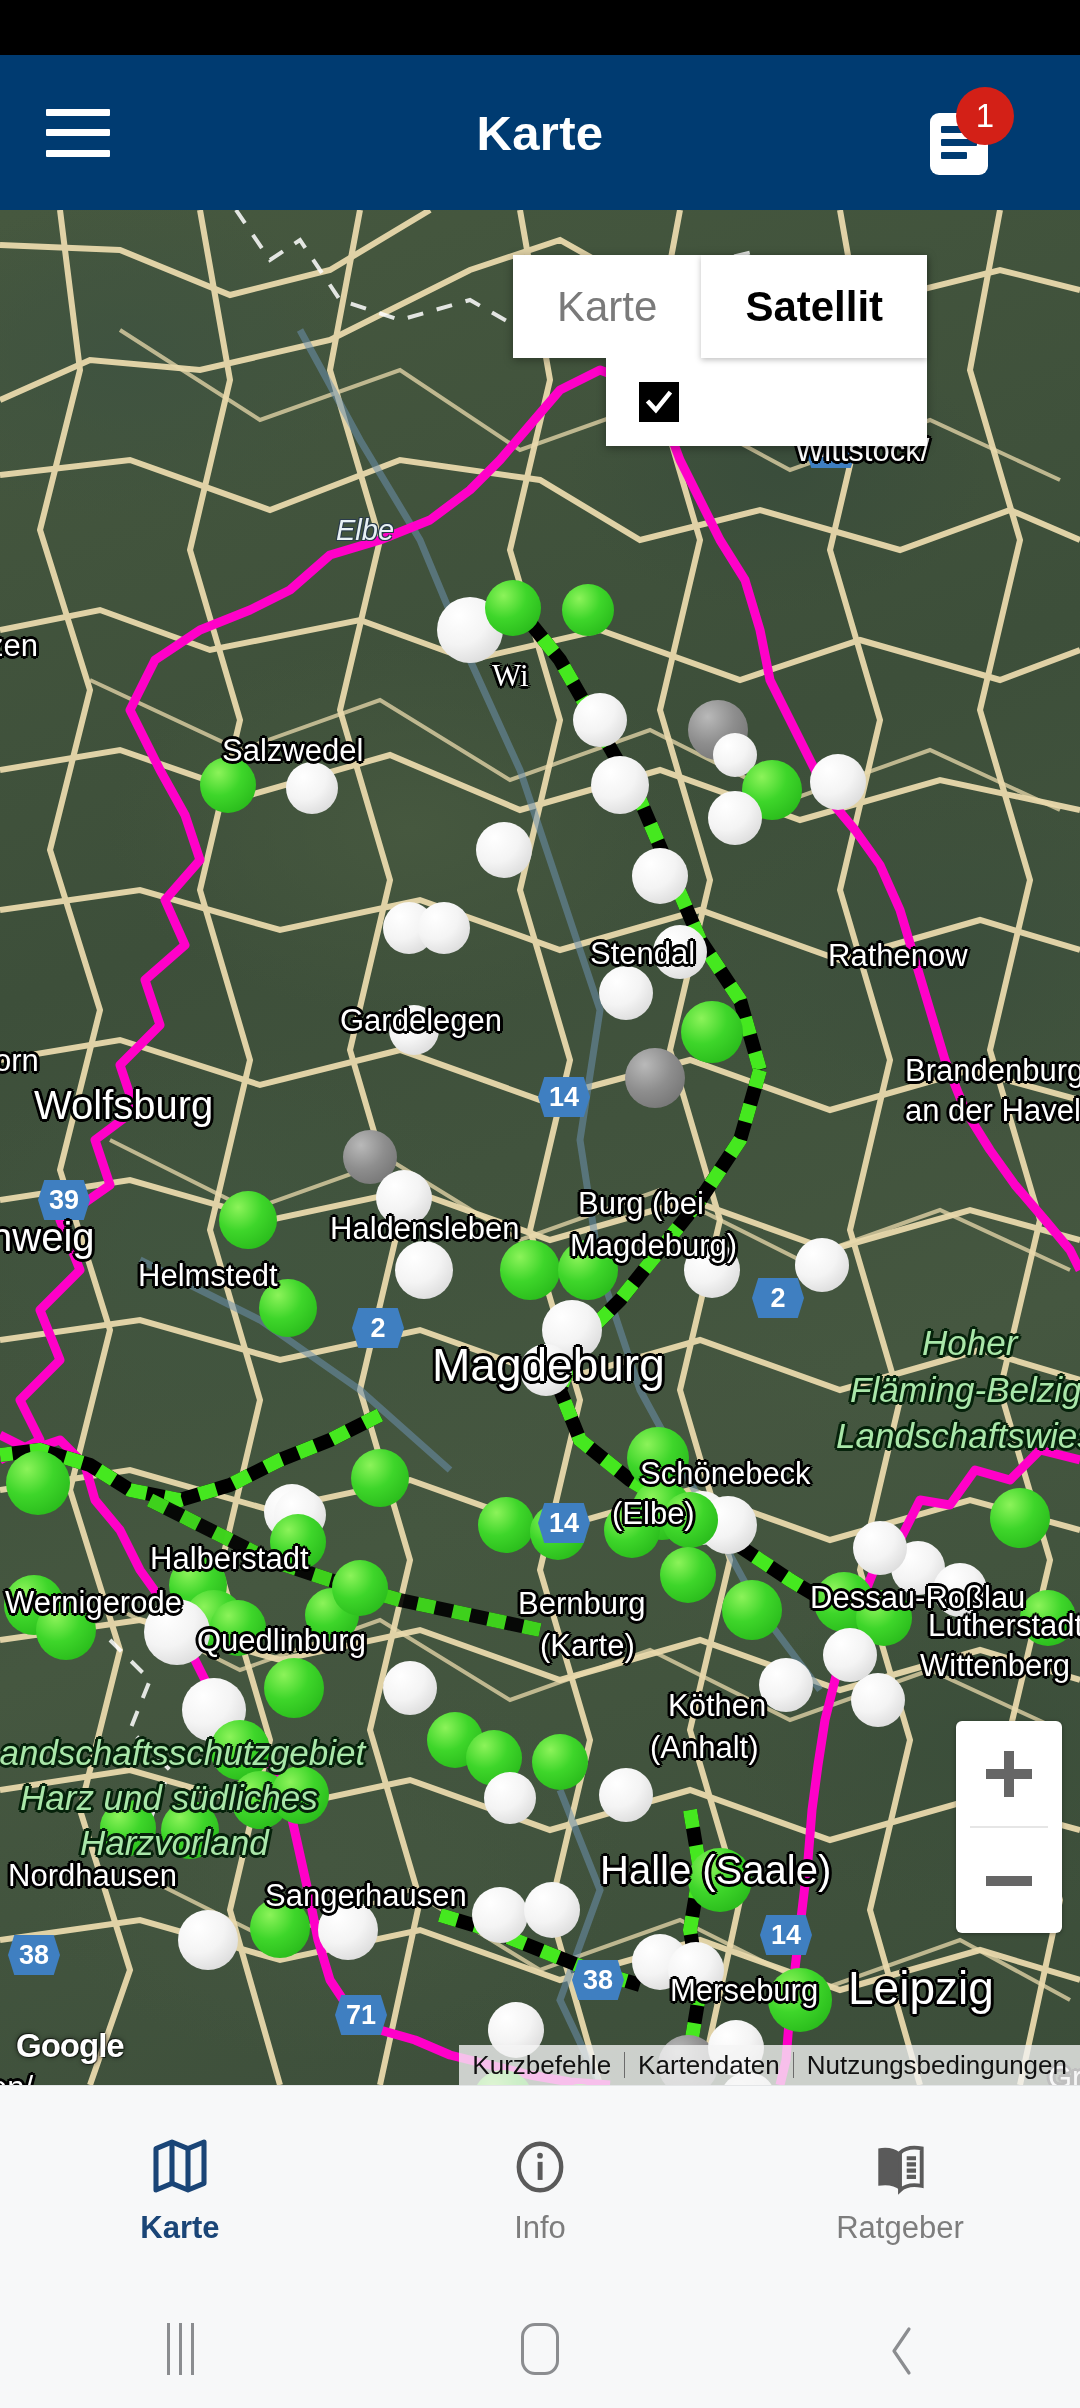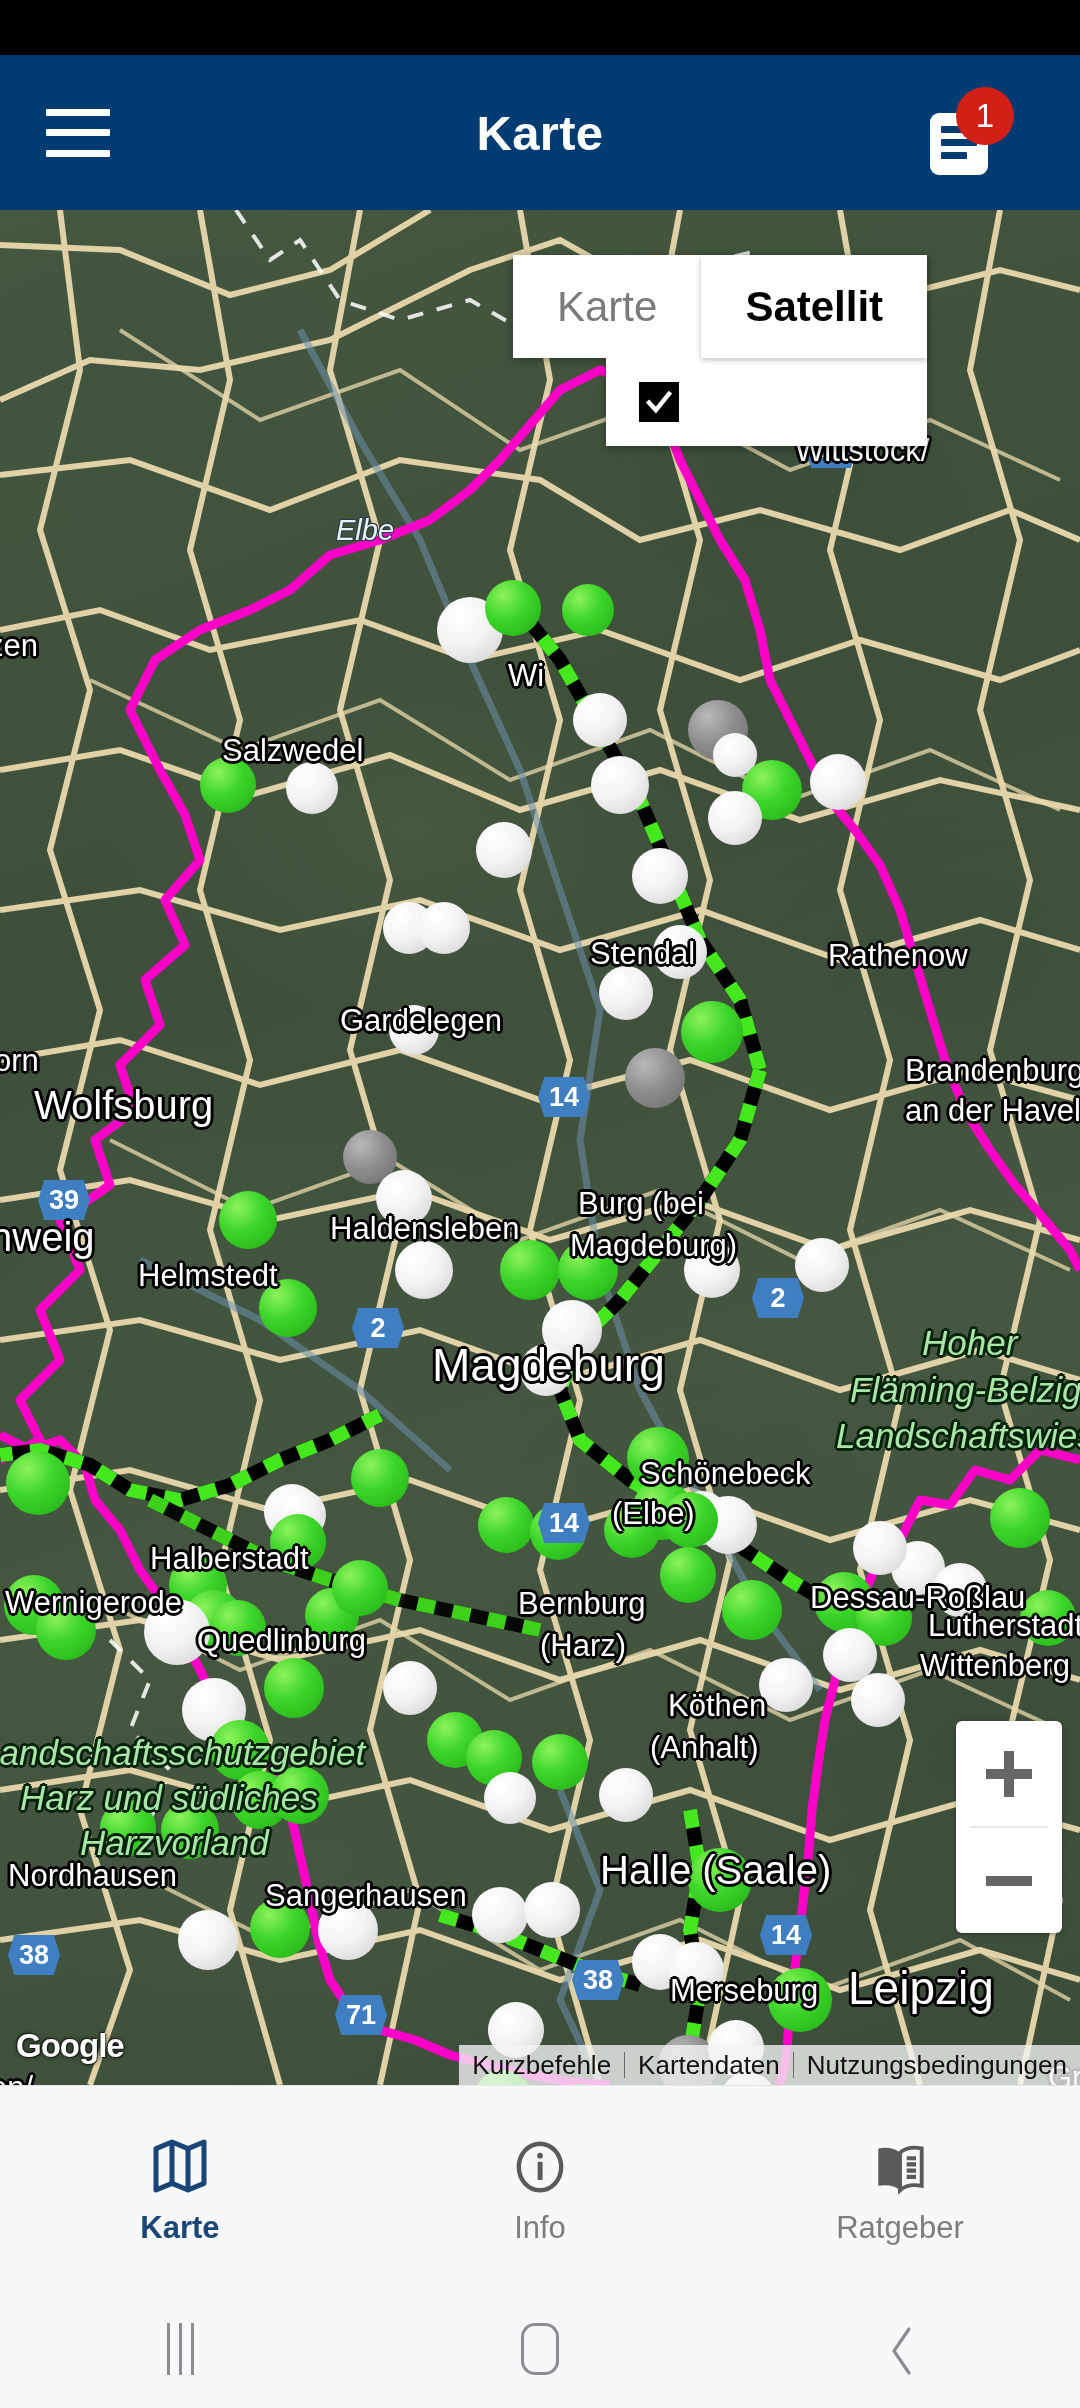--- a/index.html
+++ b/index.html
@@ -389,21 +389,21 @@
         <div class="shield" style="left: 572px; top: 1750px;">38</div>
         <div class="shield" style="left: 760px; top: 1705px;">14</div>
         <div class="shield" style="left: 335px; top: 1785px;">71</div>
       </div>
 
     <div class="map-layer labels" id="labels">
         <div class="lbl" style="left: 795px; top: 225px;">Wittstock/</div>
         <div class="lbl" style="left: -12px; top: 420px;">zen</div>
         <div class="lbl water" style="left: 336px; top: 305px;">Elbe</div>
         <div class="lbl" style="left: 222px; top: 525px;">Salzwedel</div>
-        <div class="lbl" style="left: 508px; top: 450px;">Wi</div>
+        <div class="lbl" style="left: 492px; top: 450px; font-family: Liberation Serif, serif;">Wi</div>
         <div class="lbl" style="left: 590px; top: 728px;">Stendal</div>
         <div class="lbl" style="left: 828px; top: 730px;">Rathenow</div>
         <div class="lbl" style="left: 340px; top: 795px;">Gardelegen</div>
         <div class="lbl" style="left: -6px; top: 835px;">orn</div>
         <div class="lbl big" style="left: 34px; top: 875px;">Wolfsburg</div>
         <div class="lbl" style="left: 905px; top: 845px;">Brandenburg</div>
         <div class="lbl" style="left: 905px; top: 885px;">an der Havel</div>
         <div class="lbl big" style="left: -10px; top: 1007px;">hweig</div>
         <div class="lbl" style="left: 330px; top: 1003px;">Haldensleben</div>
         <div class="lbl" style="left: 578px; top: 978px;">Burg (bei</div>
@@ -412,21 +412,21 @@
         <div class="lbl park" style="left: 922px; top: 1075px;">Hoher</div>
         <div class="lbl park" style="left: 850px; top: 1122px;">Fläming-Belziger</div>
         <div class="lbl park" style="left: 836px; top: 1168px;">Landschaftswiesen</div>
         <div class="lbl huge" style="left: 432px; top: 1132px;">Magdeburg</div>
         <div class="lbl" style="left: 640px; top: 1248px;">Schönebeck</div>
         <div class="lbl" style="left: 612px; top: 1288px;">(Elbe)</div>
         <div class="lbl" style="left: 150px; top: 1333px; text-align: center;">Halberstadt</div>
         <div class="lbl" style="left: 5px; top: 1377px;">Wernigerode</div>
         <div class="lbl" style="left: 197px; top: 1415px;">Quedlinburg</div>
         <div class="lbl" style="left: 518px; top: 1378px;">Bernburg</div>
-        <div class="lbl" style="left: 540px; top: 1420px;">(Harz)</div>
+        <div class="lbl" style="left: 540px; top: 1420px;">(Karte)</div>
         <div class="lbl" style="left: 810px; top: 1372px;">Dessau-Roßlau</div>
         <div class="lbl" style="left: 928px; top: 1400px;">Lutherstadt</div>
         <div class="lbl" style="left: 920px; top: 1440px;">Wittenberg</div>
         <div class="lbl park" style="left: -20px; top: 1485px;">Landschaftsschutzgebiet</div>
         <div class="lbl park" style="left: 20px; top: 1530px;">Harz und südliches</div>
         <div class="lbl park" style="left: 80px; top: 1575px;">Harzvorland</div>
         <div class="lbl" style="left: 668px; top: 1480px;">Köthen</div>
         <div class="lbl" style="left: 650px; top: 1522px;">(Anhalt)</div>
         <div class="lbl" style="left: 8px; top: 1650px;">Nordhausen</div>
         <div class="lbl" style="left: 265px; top: 1670px;">Sangerhausen</div>

